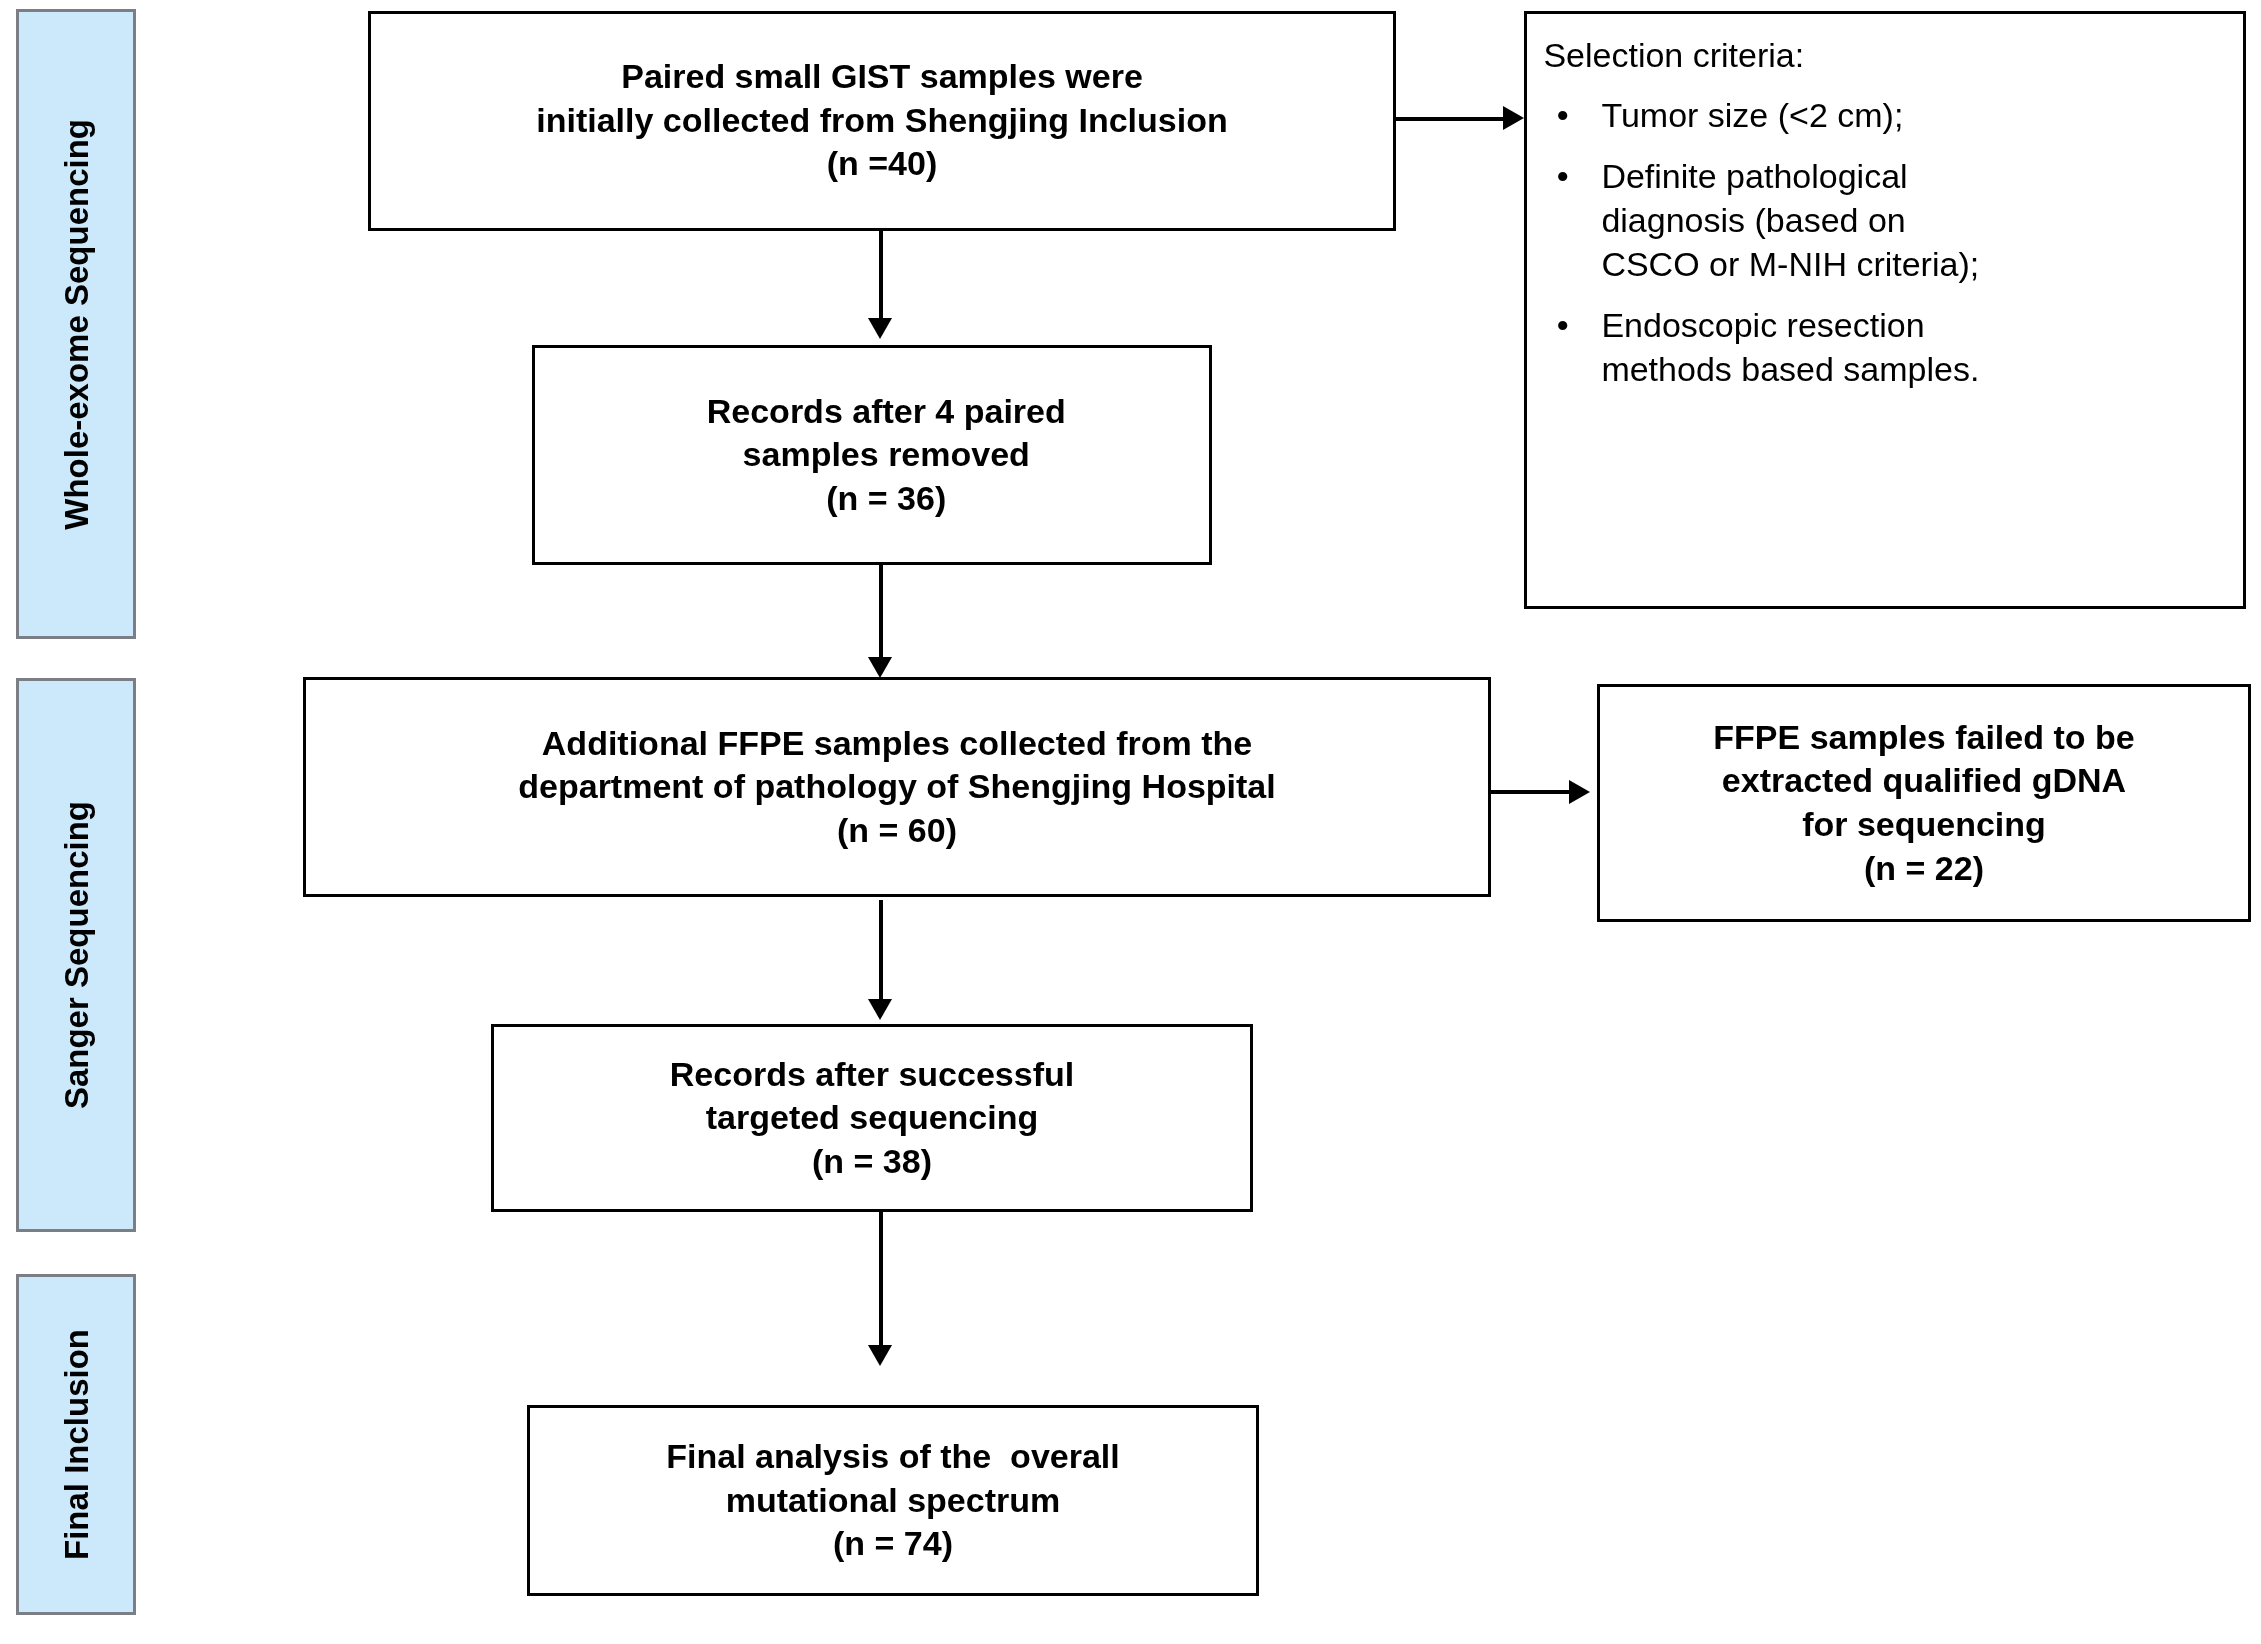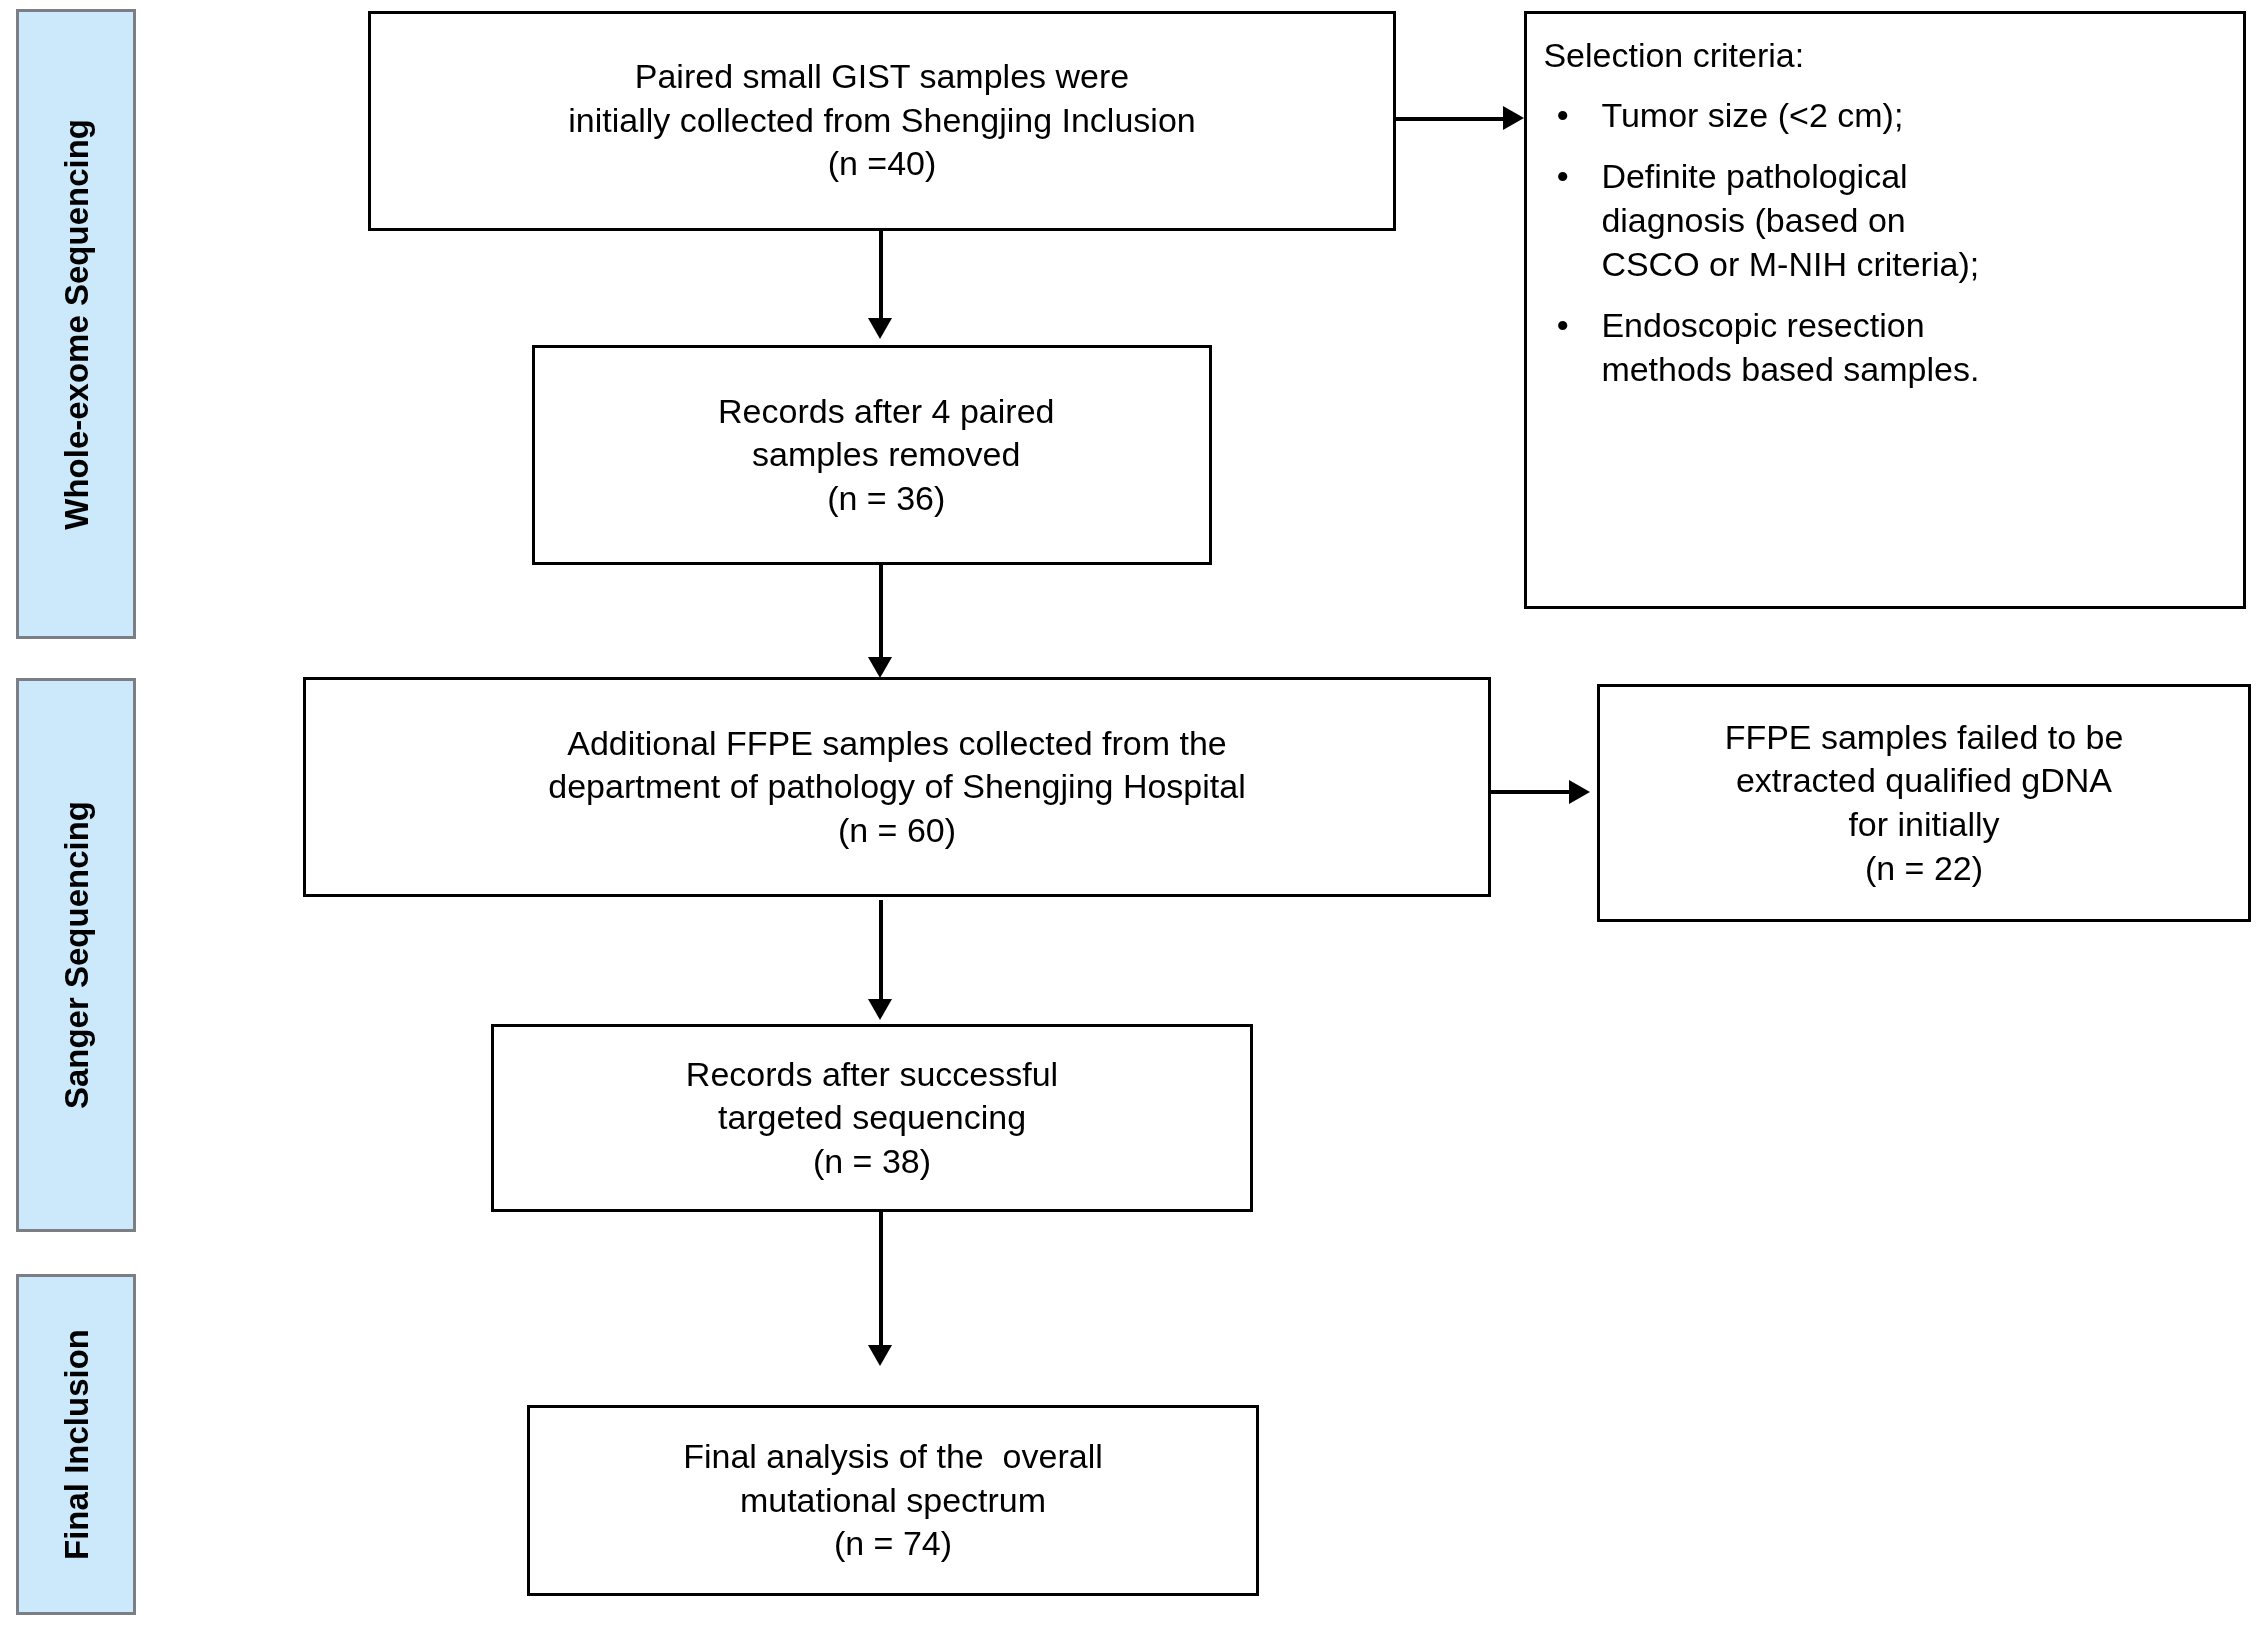--- a/index.html
+++ b/index.html
@@ -51,20 +51,21 @@
     align-items: center;
     justify-content: center;
     color: #000000;
     font-size: 34px;
     line-height: 1.28;
     text-align: center;
     padding: 3px 7.5px;
   }
   .flow-box .line {
     white-space: pre;
+    font-weight: bold;
   }
 
   
   .criteria-box {
     position: absolute;
     background: #ffffff;
     border: 3.7px solid #000000;
     box-sizing: border-box;
     color: #000000;
     font-size: 34px;
@@ -186,21 +187,21 @@
     <span class="line">department of pathology of Shengjing Hospital</span>
     <span class="line">(n = 60)</span>
   </div>
 
   <div class="vline" style="left:879px; top:565px; height:94px;"></div>
   <div class="arrow-down" style="left:868px; top:657px;"></div>
 
   <div class="flow-box" style="left:1591px; top:684px; width:654px; height:238px;margin-left:6px;">
     <span class="line">FFPE samples failed to be</span>
     <span class="line">extracted qualified gDNA</span>
-    <span class="line">for initially</span>
+    <span class="line">for sequencing</span>
     <span class="line">(n = 22)</span>
   </div>
 
   <div class="hline" style="left:1490px; top:790px; width:84px;"></div>
   <div class="arrow-right" style="left:1569px; top:780px;"></div>
 
   <div class="flow-box" style="left:491px; top:1024px; width:762px; height:188px;">
     <span class="line">Records after successful</span>
     <span class="line">targeted sequencing</span>
     <span class="line">(n = 38)</span>

